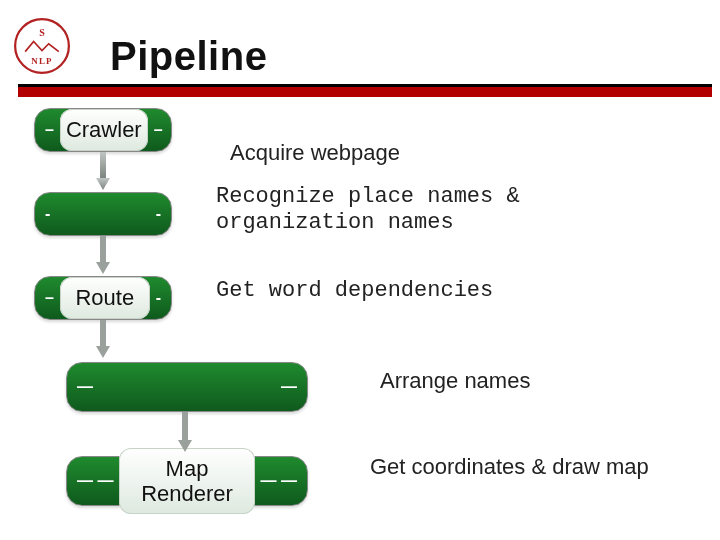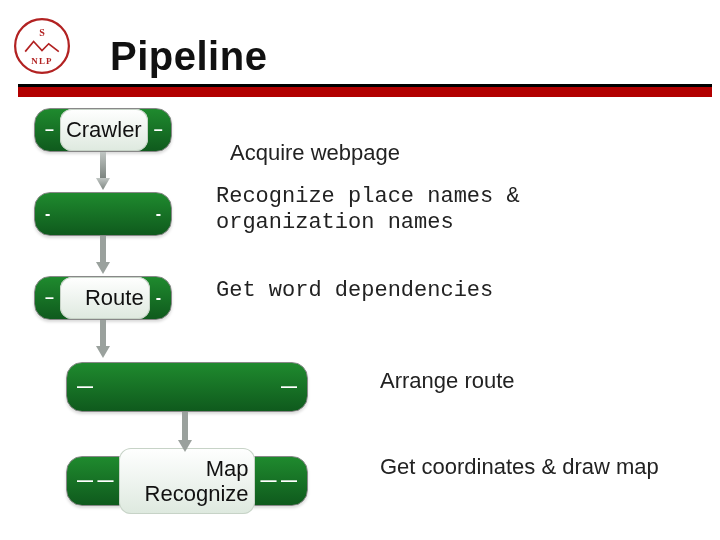--- a/index.html
+++ b/index.html
@@ -61,21 +61,21 @@
     box-sizing: border-box;
   }
   .box .inner {
     flex: 1;
     margin: 2px 6px;
     padding: 8px 6px;
     border-radius: 12px;
     background: linear-gradient(to bottom, #ffffff 0%, #dee9df 100%);
     color: #111;
     font-size: 22px;
-    text-align: right;
+    text-align: center;
     box-shadow: inset 0 0 0 1px #c7d3c7;
     line-height: 1.15;
   }
   .box.small .inner { font-size: 18px; }
   .box .tick { color: #fff; font-weight: bold; font-size: 16px; line-height: 1; }
 
   
   .arrow {
     position: absolute;
     width: 14px;
@@ -131,30 +131,30 @@
   </div>
 </div>
 <div class="desc" style="left:216px; top:278px; max-width:420px;font-family:Liberation Mono, monospace;">Get word dependencies</div>
 
 <div class="box small" style="left:66px; top:362px; width:240px; height:48px;">
   <div class="label-wrap">
     <span class="tick">—</span>
     <span class="tick">—</span>
   </div>
 </div>
-<div class="desc" style="left:380px; top:368px; max-width:300px;">Arrange route</div>
+<div class="desc" style="left:380px; top:368px; max-width:300px;">Arrange names</div>
 
 <div class="box" style="left:66px; top:456px; width:240px; height:48px;">
   <div class="label-wrap">
     <span class="tick">— —</span>
-    <span class="inner">Map Recognize</span>
+    <span class="inner">Map Renderer</span>
     <span class="tick">— —</span>
   </div>
 </div>
-<div class="desc" style="left:380px; top:454px; max-width:300px;text-align:right;">Get coordinates &amp; draw map</div>
+<div class="desc" style="left:370px; top:454px; max-width:300px;text-align:right;">Get coordinates &amp; draw map</div>
 
 <div class="arrow" style="left:96px; top:152px;">
   <svg width="14" height="38">
     <defs>
       <linearGradient id="ga1" x1="0" y1="0" x2="0" y2="1">
         <stop offset="0%" stop-color="#bfc5c2"></stop>
           <stop offset="100%" stop-color="#7d8580"></stop>
       </linearGradient>
     </defs>
     <rect x="4" y="0" width="6" height="26" fill="url(#ga1)"></rect>

